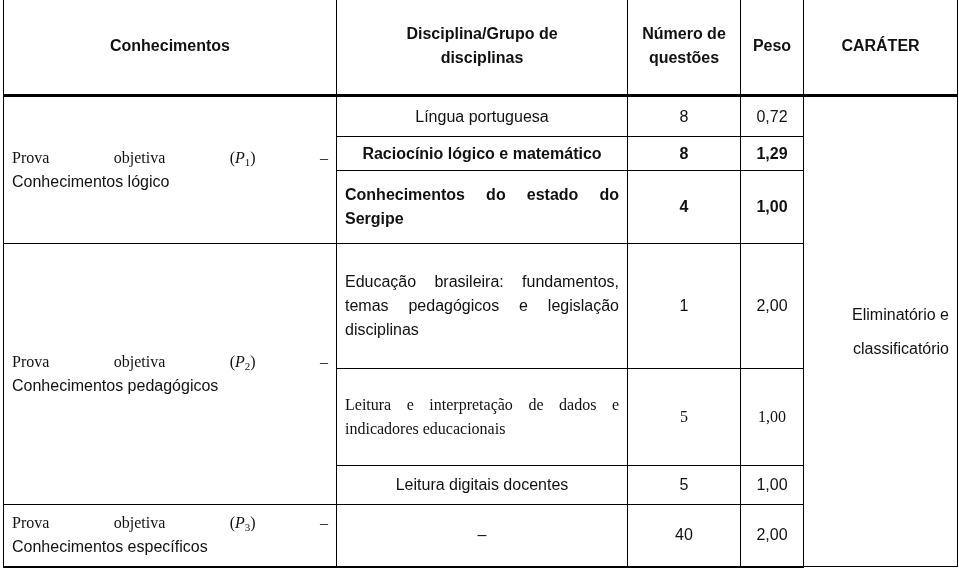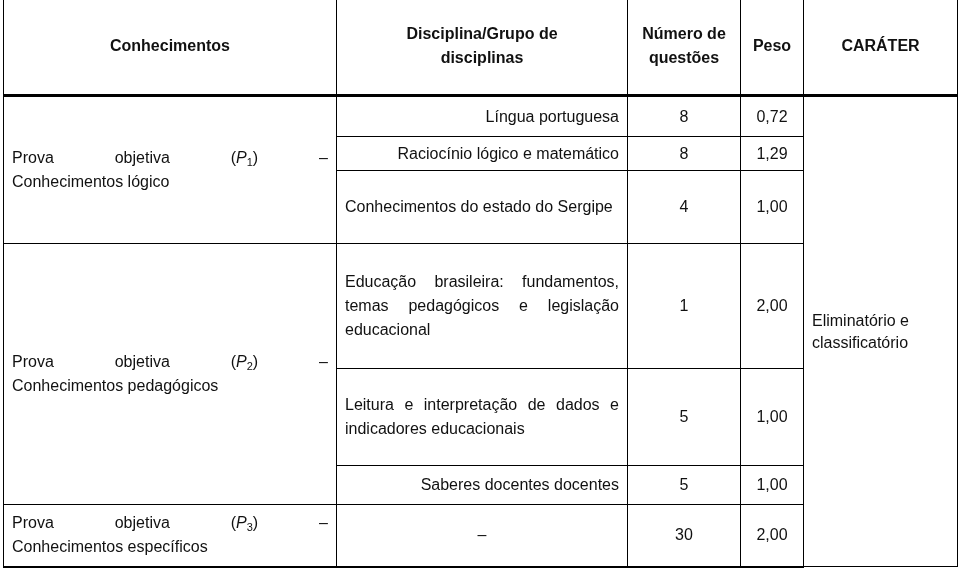--- a/index.html
+++ b/index.html
@@ -10,26 +10,26 @@
     width: 954px; border-collapse: collapse; table-layout: fixed;
     font-size: 16px; line-height: 24px;
   }
   table.exam td, table.exam th {
     border: 1.5px solid #000; padding: 0 8px; vertical-align: middle;
   }
   table.exam thead th { border-top: none; border-bottom: 3px solid #000;
     font-weight: bold; text-align: center; height: 96px; line-height: 24px; }
   .grp-sep td { border-top: 3px solid #000; }
   td.know { text-align: justify; text-align-last: left; }
-  td.know .l1 { display: flex; justify-content: space-between; }
+  td.know .l1 { display: flex; justify-content: space-between; font-family: Liberation Serif, serif; }
   td.disc { text-align: justify; }
-  td.disc.single { text-align: right; }
+  td.disc.single { text-align: center; }
   td.num, td.peso { text-align: center; }
   td.dash { text-align: center; }
-  td.carater { text-align: left; line-height: 22px; }
+  td.carater { text-align: right; line-height: 34px; }
   sub { font-size: 11px; vertical-align: -3px; line-height: 0; }
   i { font-style: italic; }
   table.exam tbody tr:last-child td { border-bottom: 2px solid #000; }
 </style>
 </head>
 <body>
 
 <table class="exam">
   <colgroup>
     <col style="width:333px">
@@ -57,64 +57,64 @@
           <span>(<i>P</i><sub>1</sub>)</span>
           <span>–</span>
         </div>
         <div>Conhecimentos lógico</div>
       </td>
       <td class="disc single">Língua portuguesa</td>
       <td class="num">8</td>
       <td class="peso">0,72</td>
       <td class="carater" rowspan="7">Eliminatório e classificatório</td>
     </tr>
-    <tr style="height:34px;">
+    <tr style="height:34px;font-weight:bold;">
       <td class="disc single">Raciocínio lógico e matemático</td>
       <td class="num">8</td>
       <td class="peso">1,29</td>
     </tr>
-    <tr style="height:73px;">
+    <tr style="height:73px;font-weight:bold;">
       <td class="disc">Conhecimentos do estado do Sergipe</td>
       <td class="num">4</td>
       <td class="peso">1,00</td>
     </tr>
 
     <tr class="grp-sep" style="height:125px;">
       <td class="know" rowspan="3">
         <div class="l1">
           <span>Prova</span>
           <span>objetiva</span>
           <span>(<i>P</i><sub>2</sub>)</span>
           <span>–</span>
         </div>
         <div>Conhecimentos pedagógicos</div>
       </td>
-      <td class="disc">Educação brasileira: fundamentos, temas pedagógicos e legislação educacional</td>
+      <td class="disc">Educação brasileira: fundamentos, temas pedagógicos e legislação disciplinas</td>
       <td class="num">1</td>
       <td class="peso">2,00</td>
     </tr>
-    <tr style="height:97px;">
+    <tr style="height:97px;font-family:Liberation Serif, serif;">
       <td class="disc">Leitura e interpretação de dados e indicadores educacionais</td>
       <td class="num">5</td>
       <td class="peso">1,00</td>
     </tr>
     <tr style="height:39px;">
-      <td class="disc single">Saberes docentes docentes</td>
+      <td class="disc single">Leitura digitais docentes</td>
       <td class="num">5</td>
       <td class="peso">1,00</td>
     </tr>
 
     <tr class="grp-sep" style="height:62px;">
       <td class="know">
         <div class="l1">
           <span>Prova</span>
           <span>objetiva</span>
           <span>(<i>P</i><sub>3</sub>)</span>
           <span>–</span>
         </div>
         <div>Conhecimentos específicos</div>
       </td>
       <td class="dash">–</td>
-      <td class="num">30</td>
+      <td class="num">40</td>
       <td class="peso">2,00</td>
     </tr>
   </tbody>
 </table>
 
 </body></html>

